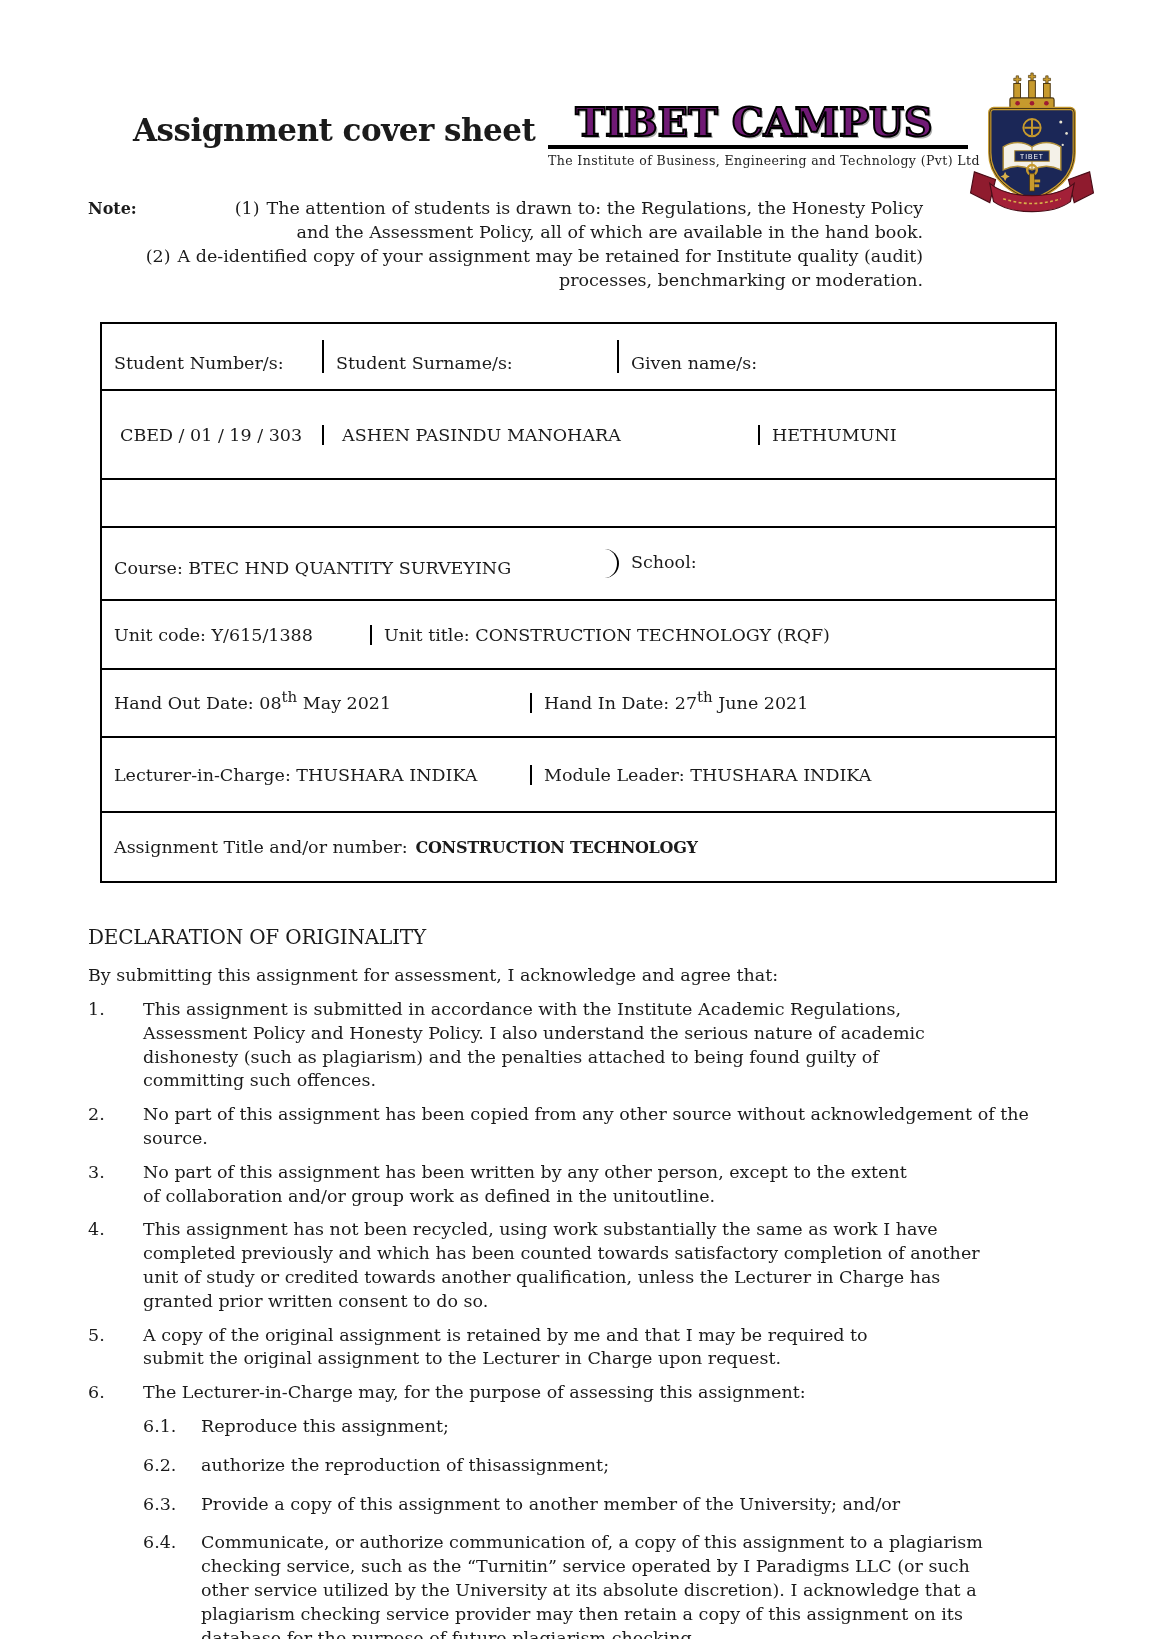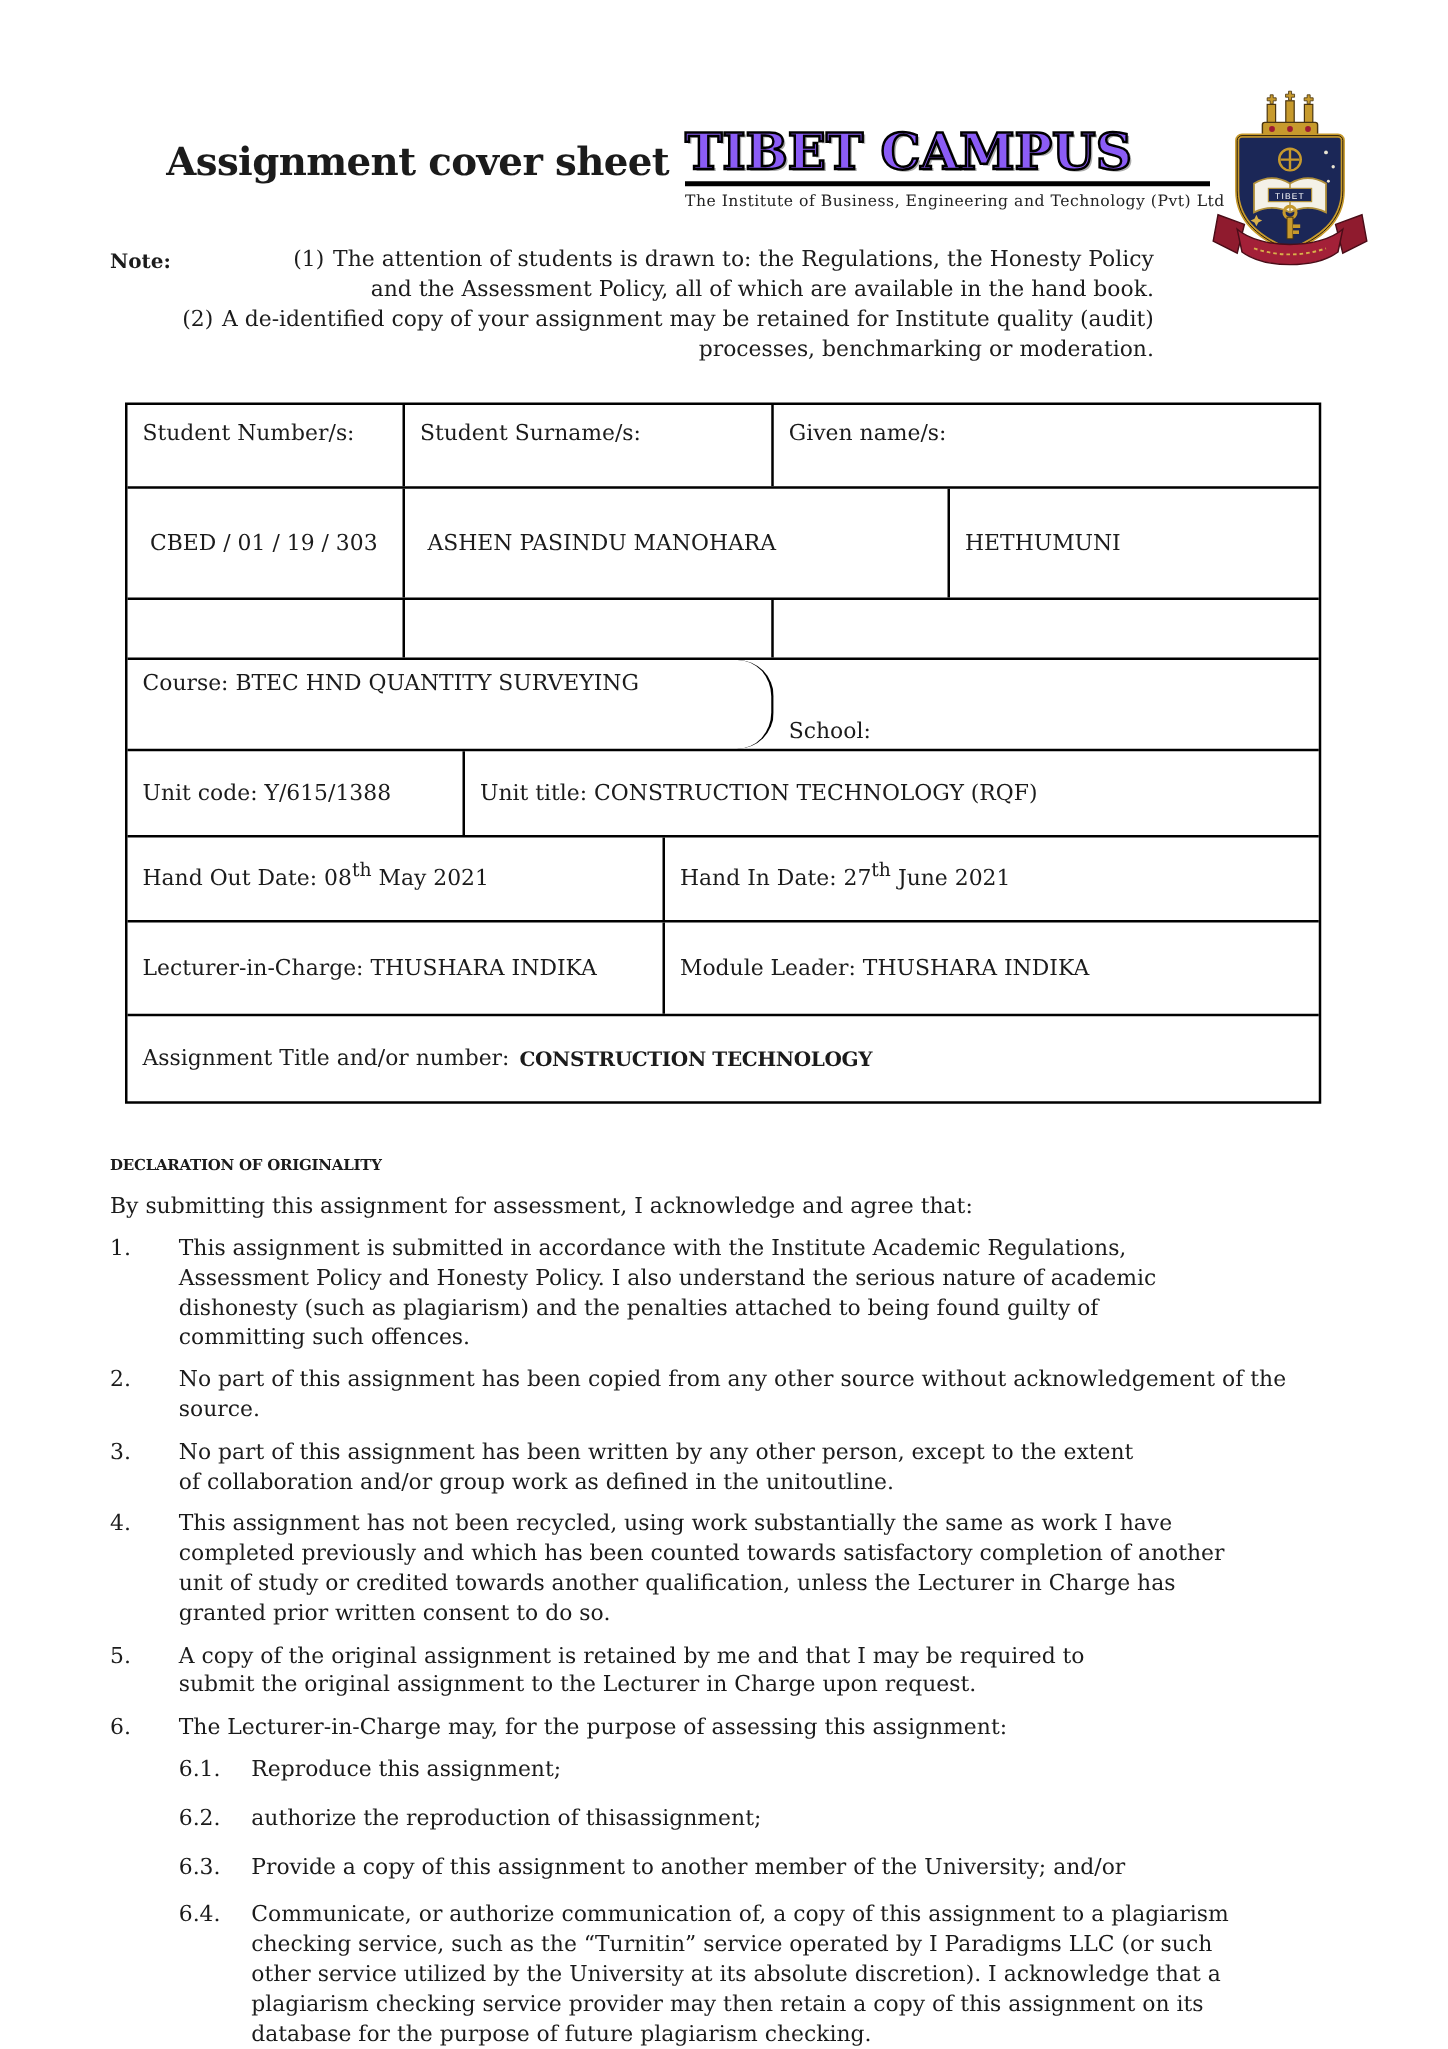--- a/index.html
+++ b/index.html
@@ -11,63 +11,63 @@
   }
 
   
   .header { position:relative; height:170px; }
   .doc-title {
     position:absolute; left:133px; top:96px;
     font-size:31px; font-weight:bold; letter-spacing:-0.5px; white-space:nowrap;
   }
   .logo-block { position:absolute; left:548px; top:86px; width:420px; }
   .logo-name {
-    font-size:40px; font-weight:bold; line-height:1; text-align:left; padding-right:8px;
-    color:#8b5cf6; -webkit-text-stroke:2px #000;
+    font-size:40px; font-weight:bold; line-height:1; text-align:center; padding-right:8px;
+    color:#701a75; -webkit-text-stroke:2px #000;
     text-shadow:2px 2px 0 rgba(70,70,70,.45); white-space:nowrap;
   }
   .logo-rule { border-top:4px solid #000; margin-top:3px; }
   .logo-tagline {
     margin-top:4px; font-size:12.5px; letter-spacing:.4px;
     text-align:center; white-space:nowrap; color:#222;
   }
   .crest { position:absolute; left:958px; top:56px; width:148px; height:144px; }
 
   
   .note { margin:10px 0 0 88px; display:flex; font-size:17.5px; line-height:24px;text-align:right; }
   .note-label { font-weight:bold; font-size:16px; margin-right:9px; padding-top:1px; white-space:nowrap; }
   .note-item .cont { padding-left:42px; }
   .note-num { margin-right:7px; }
 
   
   .sheet-table {
     margin:30px 0 0 100px; width:957px; border:2px solid #000; font-size:17.5px;
   }
-  .trow { display:flex; border-bottom:2px solid #000; }
+  .trow { display:flex; border-bottom:2px solid #000;align-items:center; }
   .trow:last-child { border-bottom:none; }
   .tcell {
     border-right:2px solid #000; display:flex; align-items:center;
     padding-left:12px; padding-right:8px;
   }
   .tcell:last-child { border-right:none; }
   .tcell.grow { flex:1; }
   .cell-top { align-items:flex-start; padding-top:13px; }
   .cell-bottom { align-items:flex-end; padding-bottom:4px; }
   .r1 { height:67px; } .r2 { height:89px; } .r3 { height:48px; }
   .r4 { height:73px; } .r5 { height:69px; } .r6 { height:68px; }
   .r7 { height:75px; } .r8 { height:68px; }
   .w1 { width:222px; } .w2 { width:295px; }
   .w12 { width:517px; } .wu { width:270px; } .wd { width:430px; }
   .pad18 { padding-left:18px; }
   sup.ord { font-size:15px; vertical-align:super; line-height:0; }
   .assign-title-value { font-weight:bold; font-size:16px; letter-spacing:-0.3px; margin-left:8px; }
 
   
   .declaration { margin:42px 0 0 88px; }
-  .dec-heading { font-weight:bold; font-size:12px; letter-spacing:-0.2px; }
+  .dec-heading { font-weight:normal; font-size:20px; letter-spacing:-0.2px; }
   .dec-intro { margin-top:14px; font-size:17.5px; line-height:24px; }
   .dec-list { margin-top:11px; font-size:17.5px; line-height:23.8px; }
   .dec-item { display:flex; margin-bottom:10px; }
   .dec-num { width:55px; flex:0 0 55px; }
   .dec-text { }
   .mw1 { max-width:830px; } .mw2 { max-width:935px; } .mw3 { max-width:770px; }
   .mw4 { max-width:860px; } .mw5 { max-width:790px; } .mw64 { max-width:810px; }
   .dec-sub { margin-left:55px; }
   .dec-sub .dec-item { margin-bottom:15px; }
   .dec-sub .dec-num { width:58px; flex:0 0 58px; }

